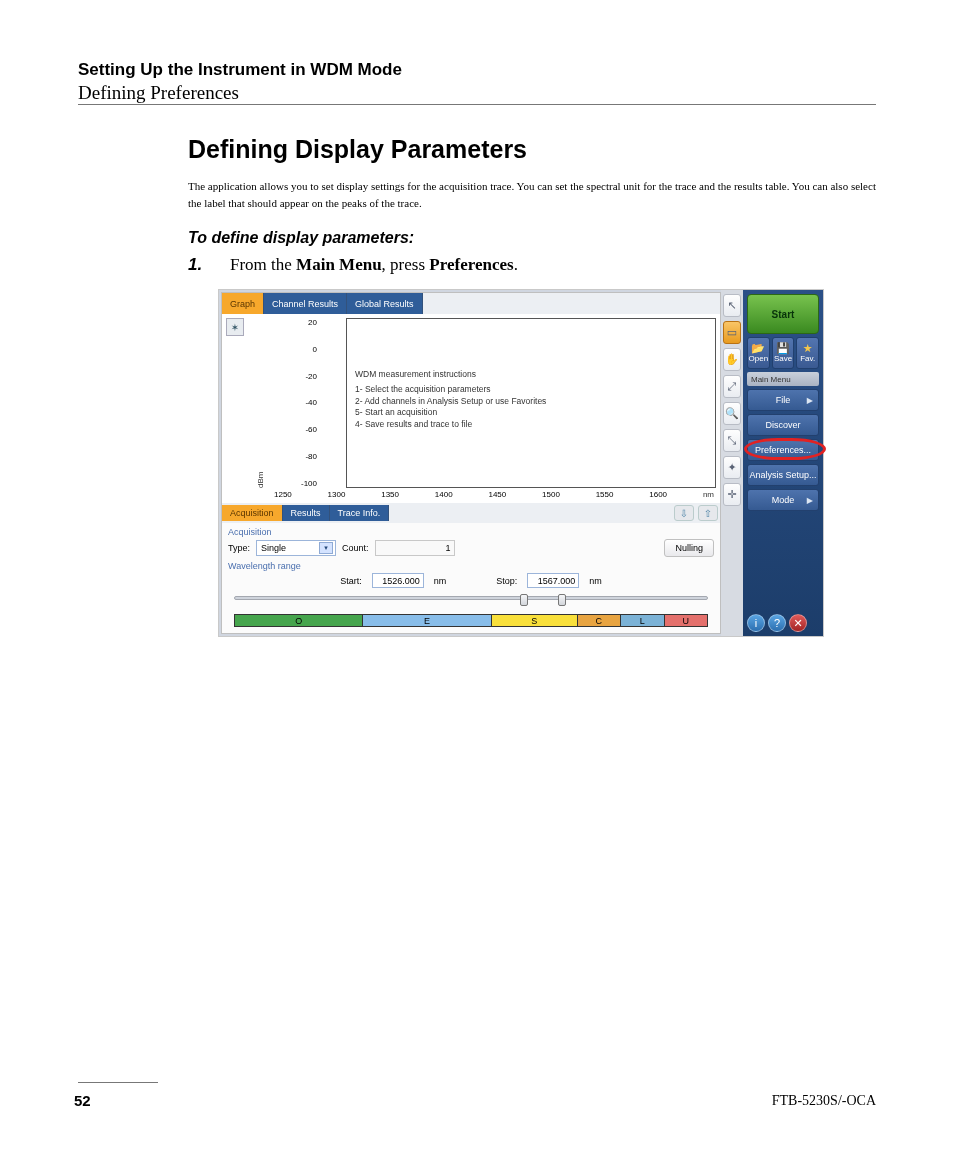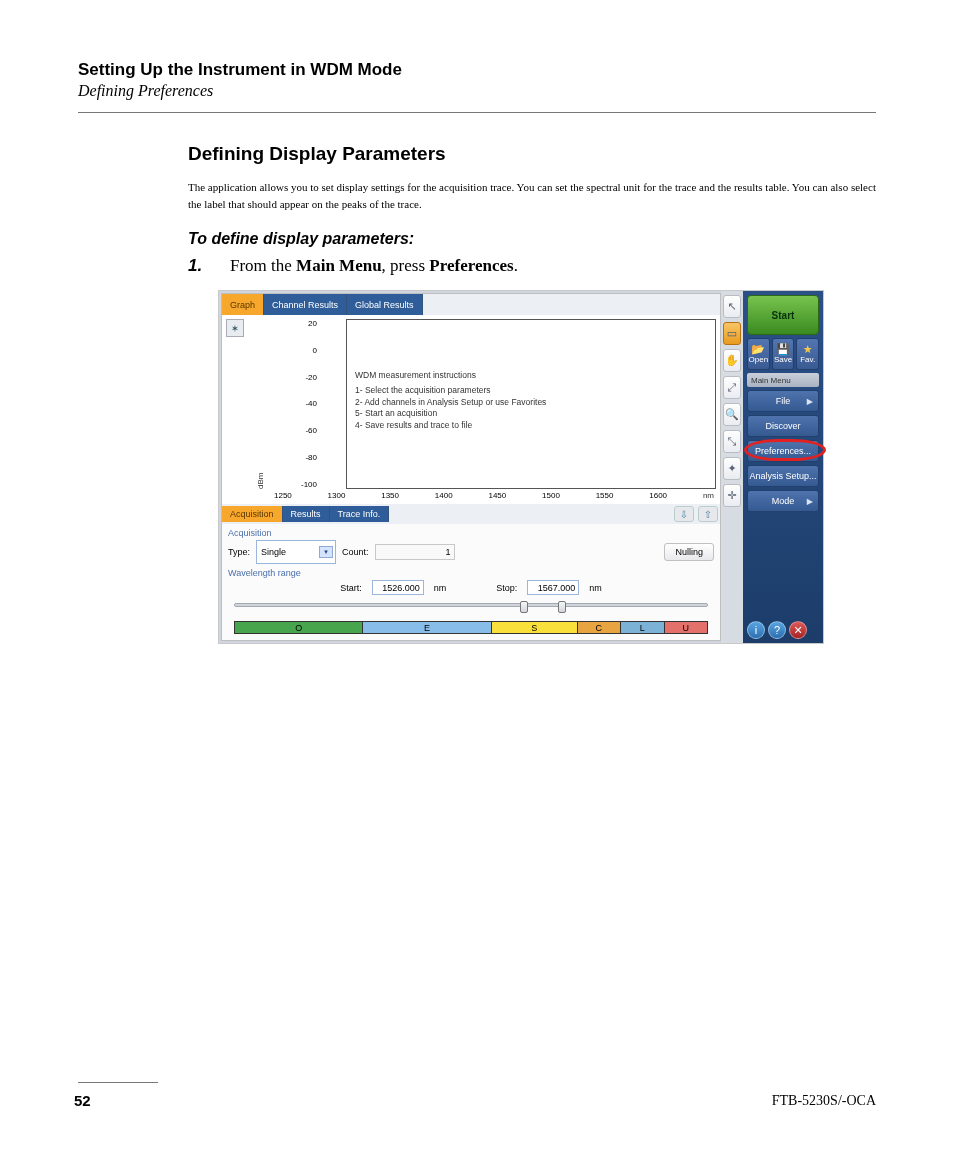--- a/index.html
+++ b/index.html
@@ -13,37 +13,36 @@
     position: relative;
     padding: 60px 78px 50px 78px;
   }
   .chapter-header {
     font-family: 'Segoe UI', Tahoma, sans-serif;
     font-weight: 700;
     font-size: 17px;
     margin-bottom: 2px;
   }
   .section-header {
-    font-style: italic;
-    font-size: 16px;
-    margin-bottom: 12px;
+    font-size: 19px;
+    margin-bottom: 0;
   }
   hr.rule {
     border: none;
     border-top: 1.3px solid #777;
     margin: 0 0 30px 0;
   }
   .content-indent {
     margin-left: 110px;
     margin-right: 0;
   }
   h2.heading {
     font-family: 'Segoe UI', Tahoma, sans-serif;
     font-weight: 700;
-    font-size: 19px;
+    font-size: 25px;
     margin: 0 0 14px 0;
   }
   p.body {
     font-size: 11px;
     line-height: 1.5;
     margin: 0 0 18px 0;
   }
   .subheading {
     font-family: 'Segoe UI', Tahoma, sans-serif;
     font-weight: 700;
@@ -146,21 +145,21 @@
     width:20px; height:16px; background:#e6e8ec;
     border:1px solid #bcc; border-radius:3px; margin:0 2px;
     display:flex; align-items:center; justify-content:center;
     font-size:10px; color:#58a;
   }
 
   .acq-panel { padding: 4px 6px 6px 6px; background:#fbfbfb; }
   .panel-label { color:#4a6fae; font-size:9px; margin-bottom:2px; }
   .acq-row { display:flex; align-items:center; gap:6px; font-size:9px; margin-bottom:4px; }
   .dropdown {
-    border:1px solid #9cb5da; height:24px; width:80px;
+    border:1px solid #9cb5da; height:16px; width:80px;
     display:flex; align-items:center; justify-content:space-between;
     background:#fff; padding:0 2px 0 4px; font-size:9px;
   }
   .dropdown .arrow {
     width:14px; height:12px; background:#d4e3ff;
     border:1px solid #8faad4;
     display:flex; align-items:center; justify-content:center;
     font-size:7px; color:#25497a;
   }
   .count-box {

